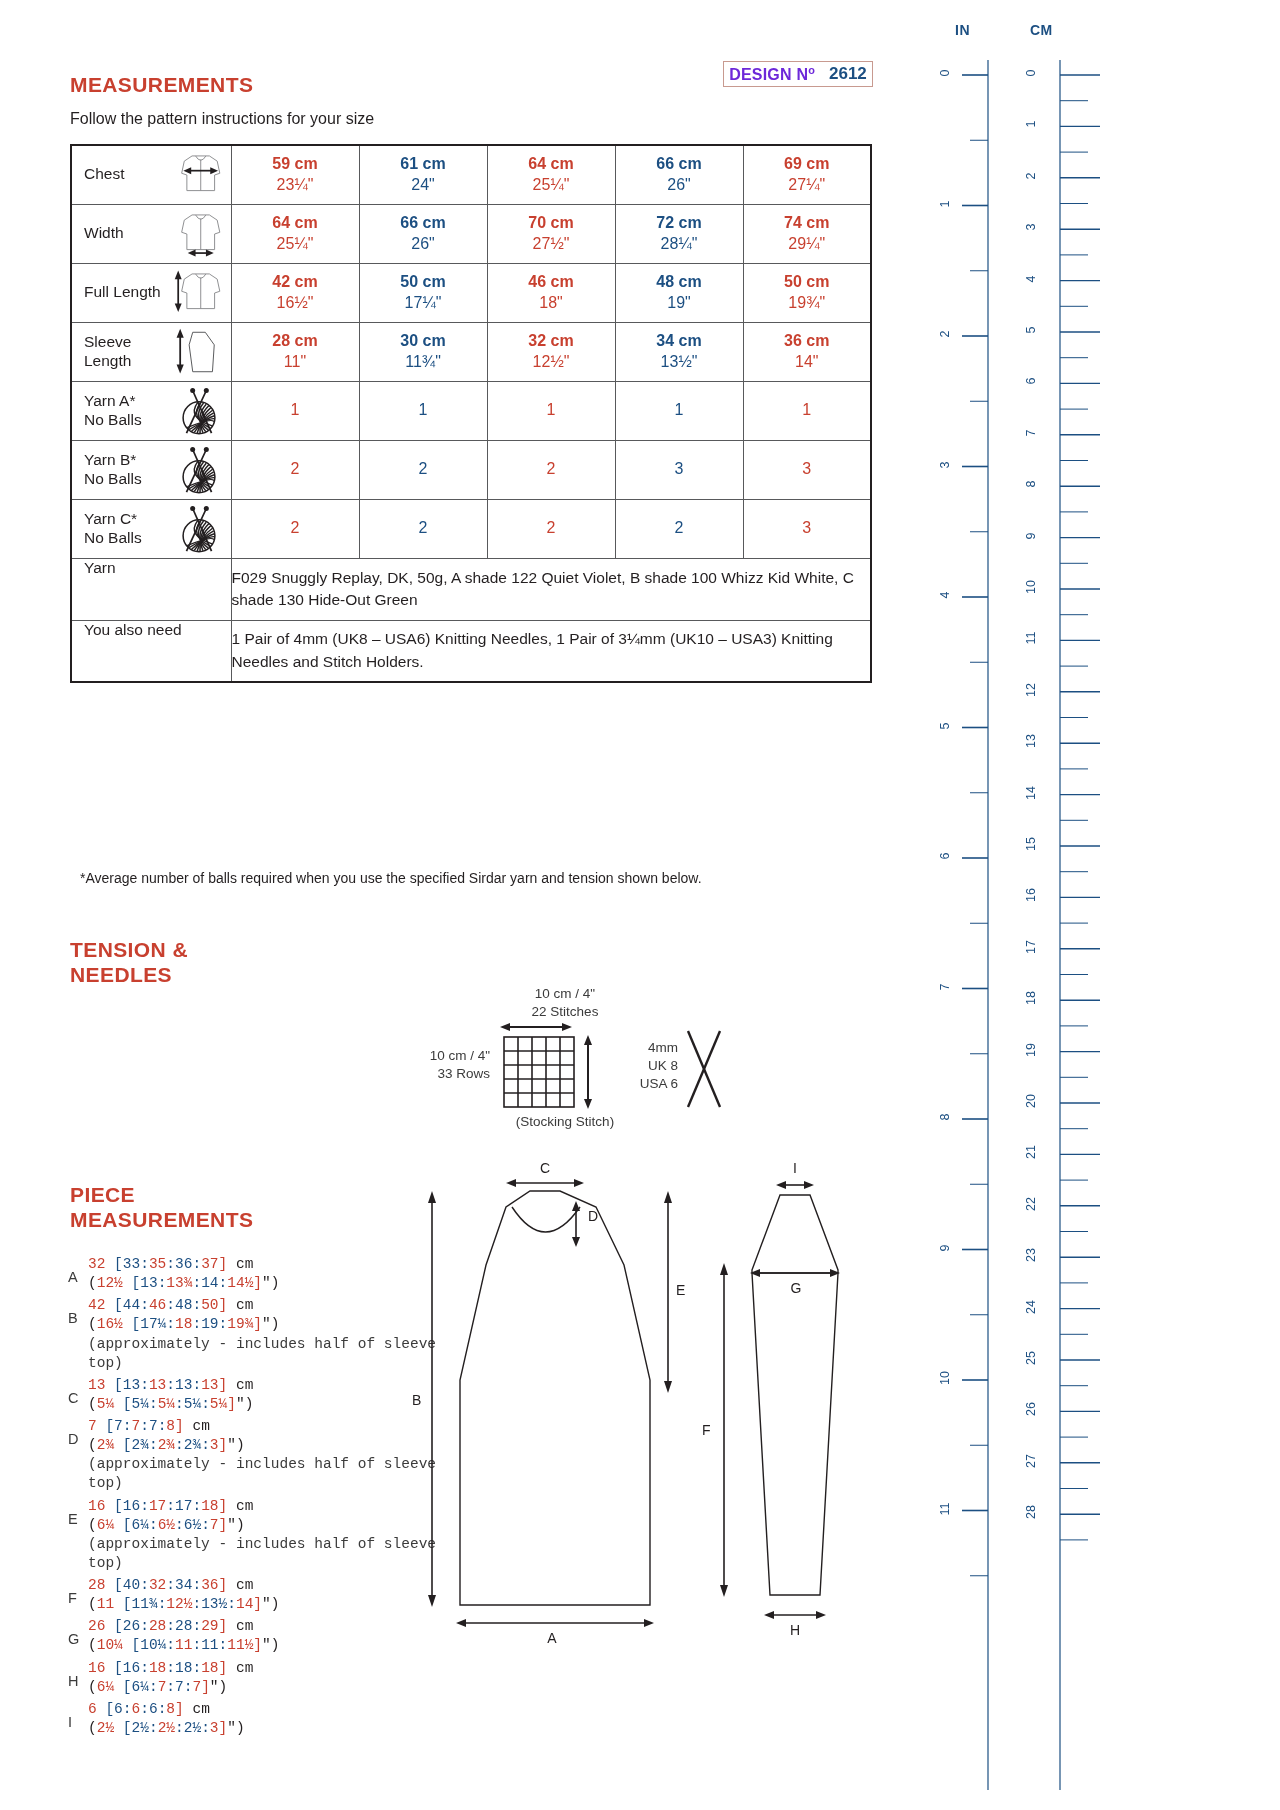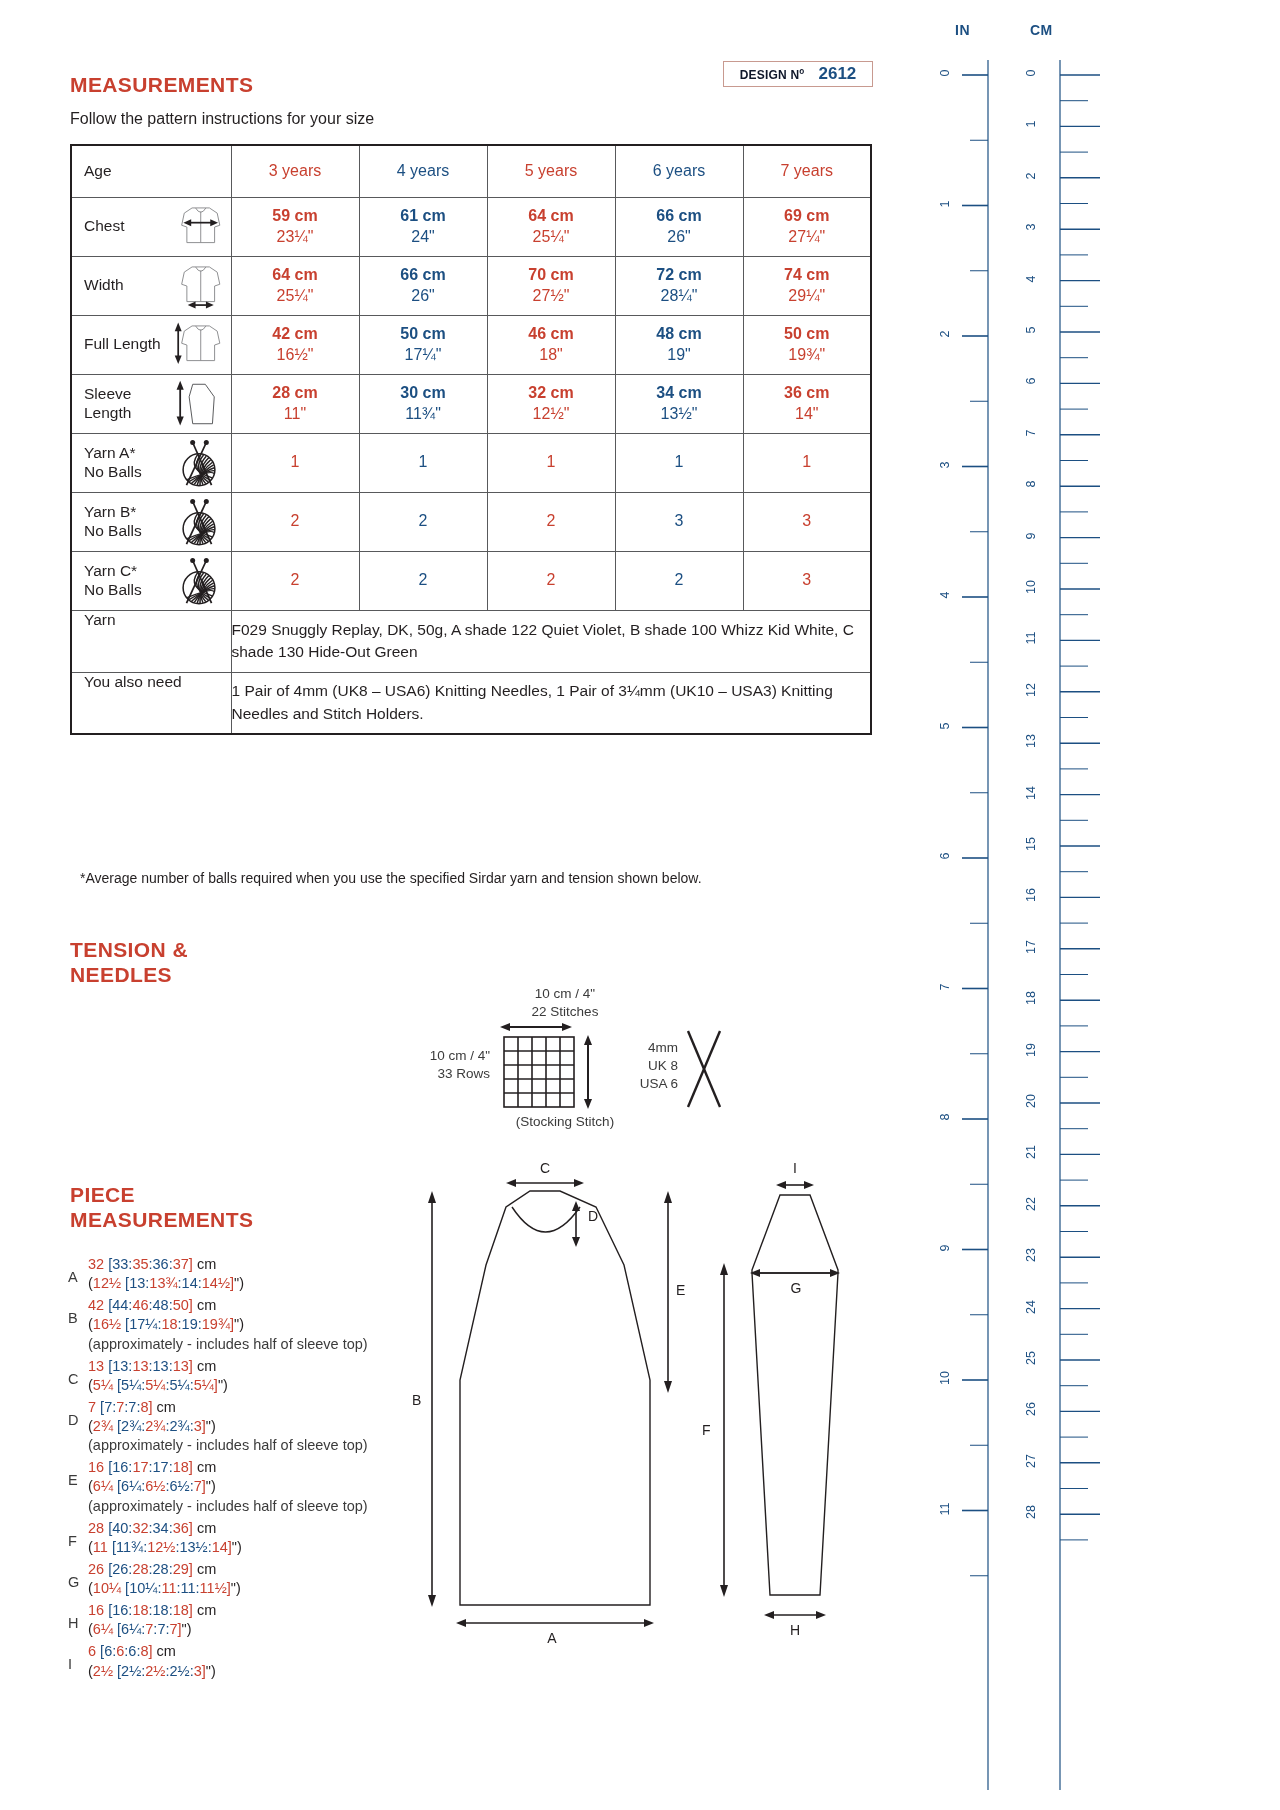--- a/index.html
+++ b/index.html
@@ -31,21 +31,21 @@
   #piece-head { left:70px; top:1183px; }
 
   #follow-text { position:absolute; left:70px; top:110px; font-size:16px; }
 
   
   #design-box {
     position:absolute; left:723px; top:61px; width:150px; height:26px;
     border:1px solid #c89a90; background:#fff;
     display:flex; align-items:center; justify-content:center; gap:6px;
   }
-  #design-box .dlabel { color:#0f172a; font-size:12px; font-weight:bold; letter-spacing:.2px;}
+  #design-box .dlabel { color:#6d28d9; font-size:16px; font-weight:bold; letter-spacing:.2px;}
   #design-box .dnum { color:#1c4f82; font-size:17px; font-weight:bold;margin-left:8px; }
   .sup { font-size:.68em; vertical-align:super; }
 
   
   #meas-table {
     position:absolute; left:70px; top:144px; width:802px;
     border-collapse:collapse; table-layout:fixed;
     border:2px solid #231f20;
   }
   #meas-table td {
@@ -68,21 +68,21 @@
   #footnote { position:absolute; left:80px; top:870px; font-size:14px; }
 
   
   #tension-area { position:absolute; left:340px; top:985px; width:540px; height:145px; }
   .t-label { position:absolute; font-size:13.5px; line-height:1.35; text-align:center; color:#3b3b3b; }
 
   
   #piece-list { position:absolute; left:68px; top:1255px; width:370px; }
   .pm-row { display:flex; align-items:flex-start; margin-bottom:3px; }
   .pm-letter { width:20px; flex:0 0 20px; font-size:14.5px; color:#3b3b3b; padding-top:14px; }
-  .pm-body { font-size:14.5px; line-height:1.32; }
+  .pm-body { font-size:14.5px; line-height:1.32;font-family:Liberation Mono, monospace; }
   .pm-note { color:#3b3b3b; }
 
   
   #schematics { position:absolute; left:400px; top:1145px; width:500px; height:640px; }
 
   
   #ruler { position:absolute; left:900px; top:0; width:380px; height:1810px; }
   .r-head { position:absolute; font-size:14px; font-weight:bold; color:#1c4f82; letter-spacing:.5px; }
   .r-num { position:absolute; font-size:12.5px; color:#1c4f82; }
   .rot { transform:rotate(-90deg); transform-origin:center center; }
@@ -95,28 +95,20 @@
   <div class="sec-head" id="measurements-head">MEASUREMENTS</div>
   <div id="follow-text">Follow the pattern instructions for your size</div>
 
   <div id="design-box">
     <span class="dlabel"><span>DESIGN N</span><span class="sup">o</span></span>
     <span class="dnum">2612</span>
   </div>
 
   <table id="meas-table">
     <tbody id="meas-tbody">
-        <tr>
-          <td class="lbl-cell" style="height:52px"><span class="lbl-txt">Age</span></td>
-          <td class="val-cell red">3 years</td>
-          <td class="val-cell blue">4 years</td>
-          <td class="val-cell red">5 years</td>
-          <td class="val-cell blue">6 years</td>
-          <td class="val-cell red">7 years</td>
-        </tr>
         <tr>
           <td class="lbl-cell" style="height:59px">
             <div class="lbl-wrap">
               <span class="lbl-txt">Chest</span>
               <span class="lbl-icon">
                 <svg width="56" height="64" viewBox="-4 6 60 60">
                   <path d="M18 14 L9 20 L6 34 L12 36 L12 54 L44 54 L44 36 L50 34 L47 20 L38 14 Z" fill="#fff" stroke="#8a8c8e" stroke-width="1.1"></path>
     <path d="M22 14 Q28 24 34 14" fill="none" stroke="#8a8c8e" stroke-width="1.1"></path>
     <line x1="28" y1="18" x2="28" y2="54" stroke="#8a8c8e" stroke-width="1.1"></line>
                   <line x1="13" y1="31" x2="43" y2="31" stroke="#231f20" stroke-width="2"></line>

